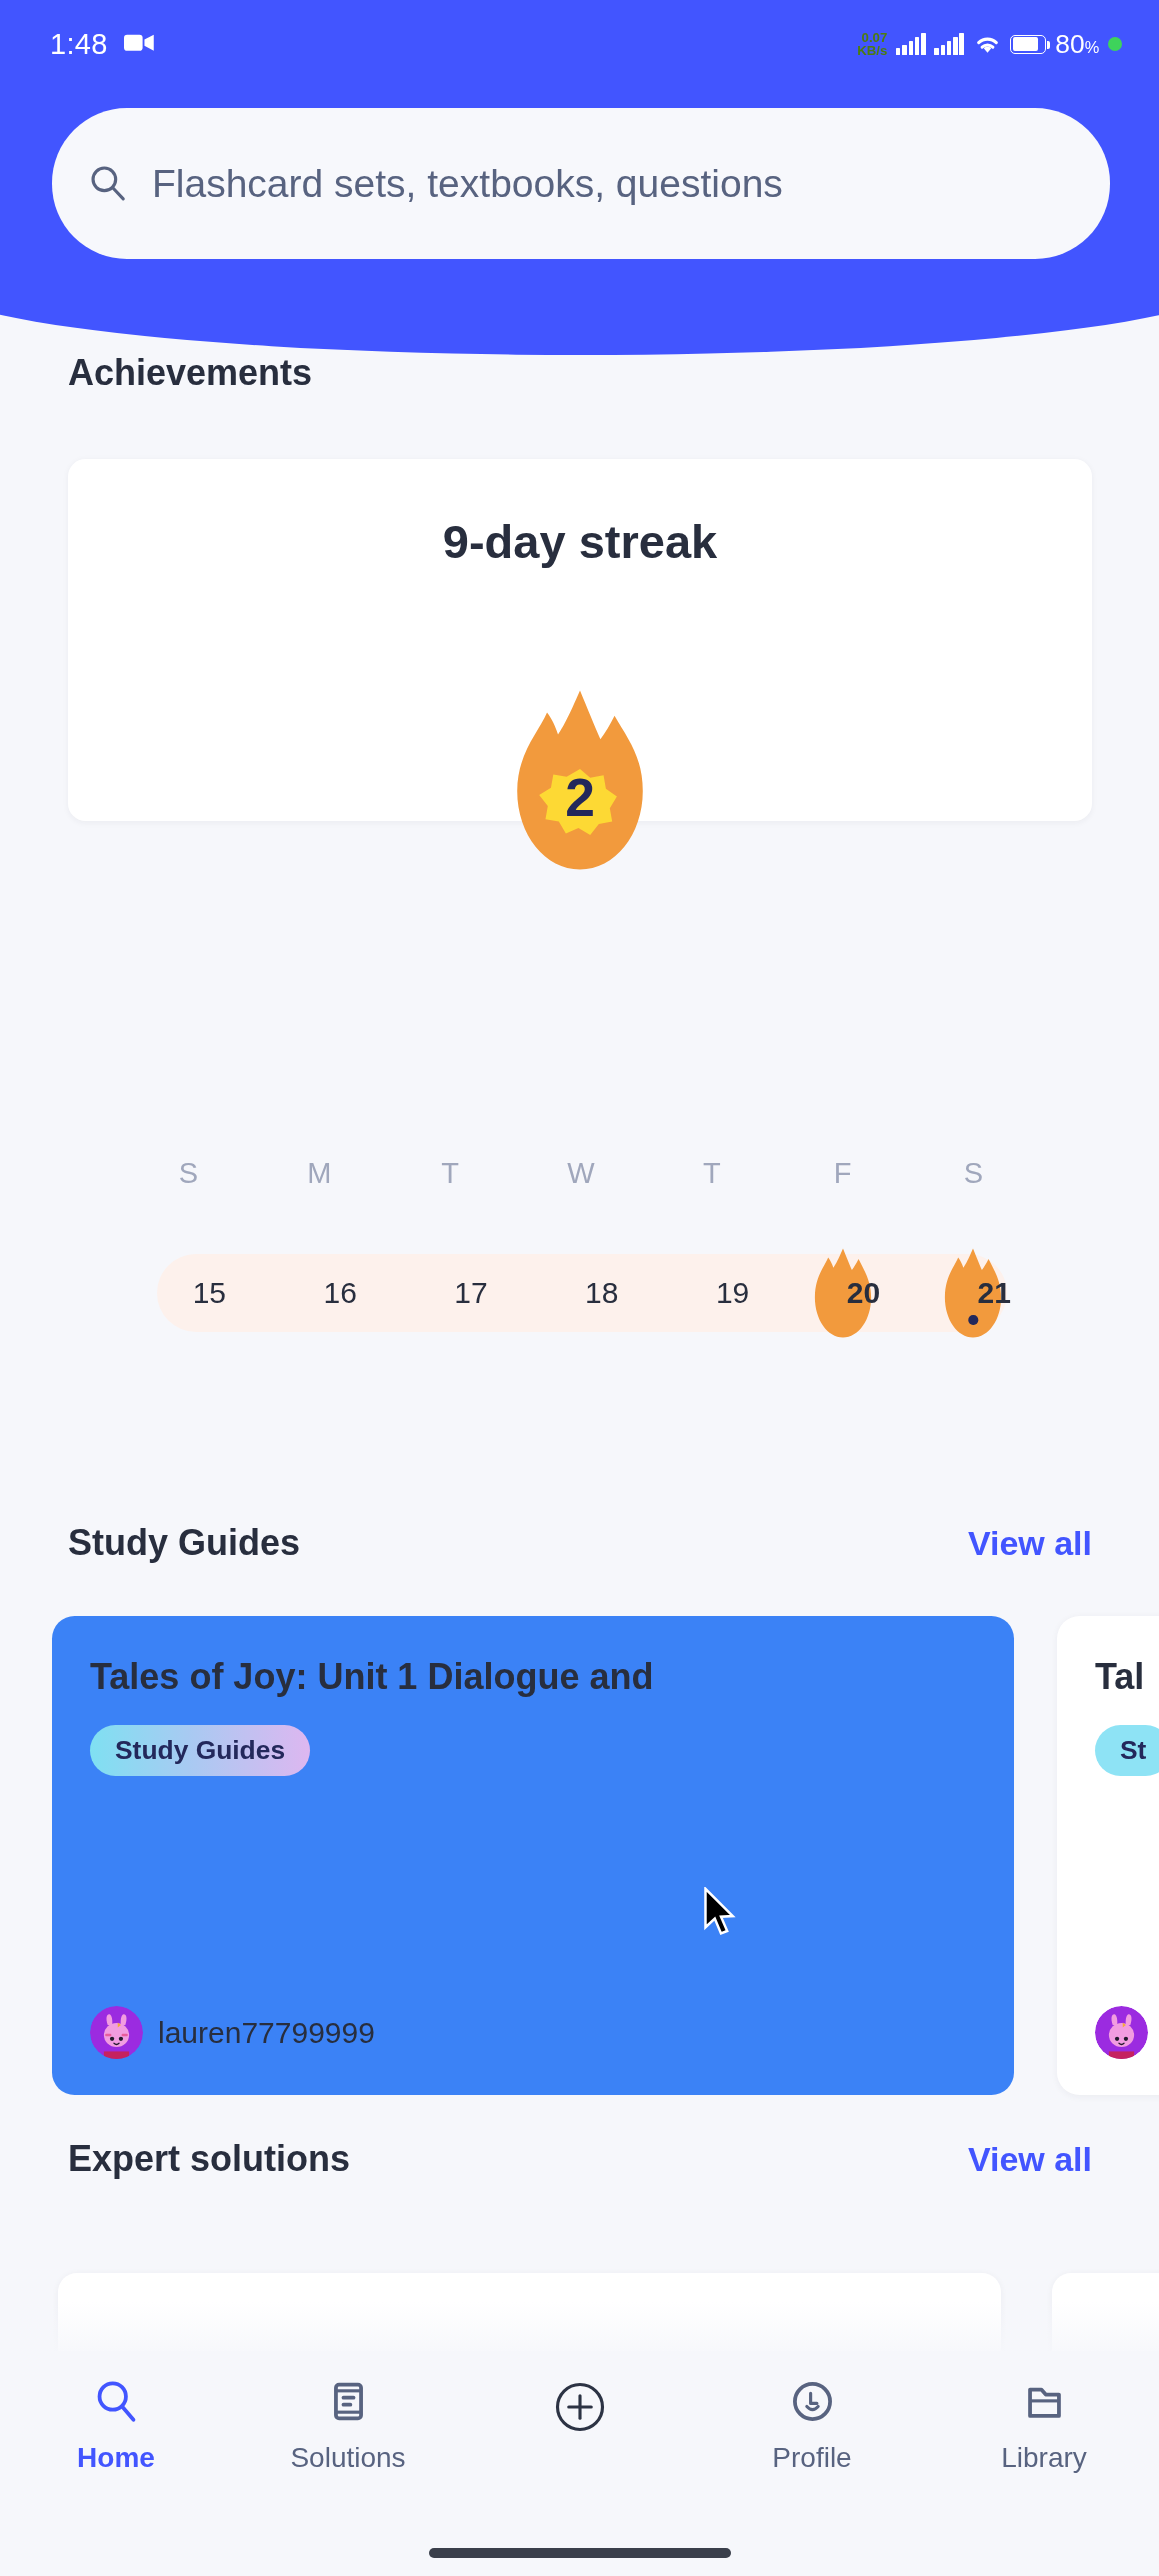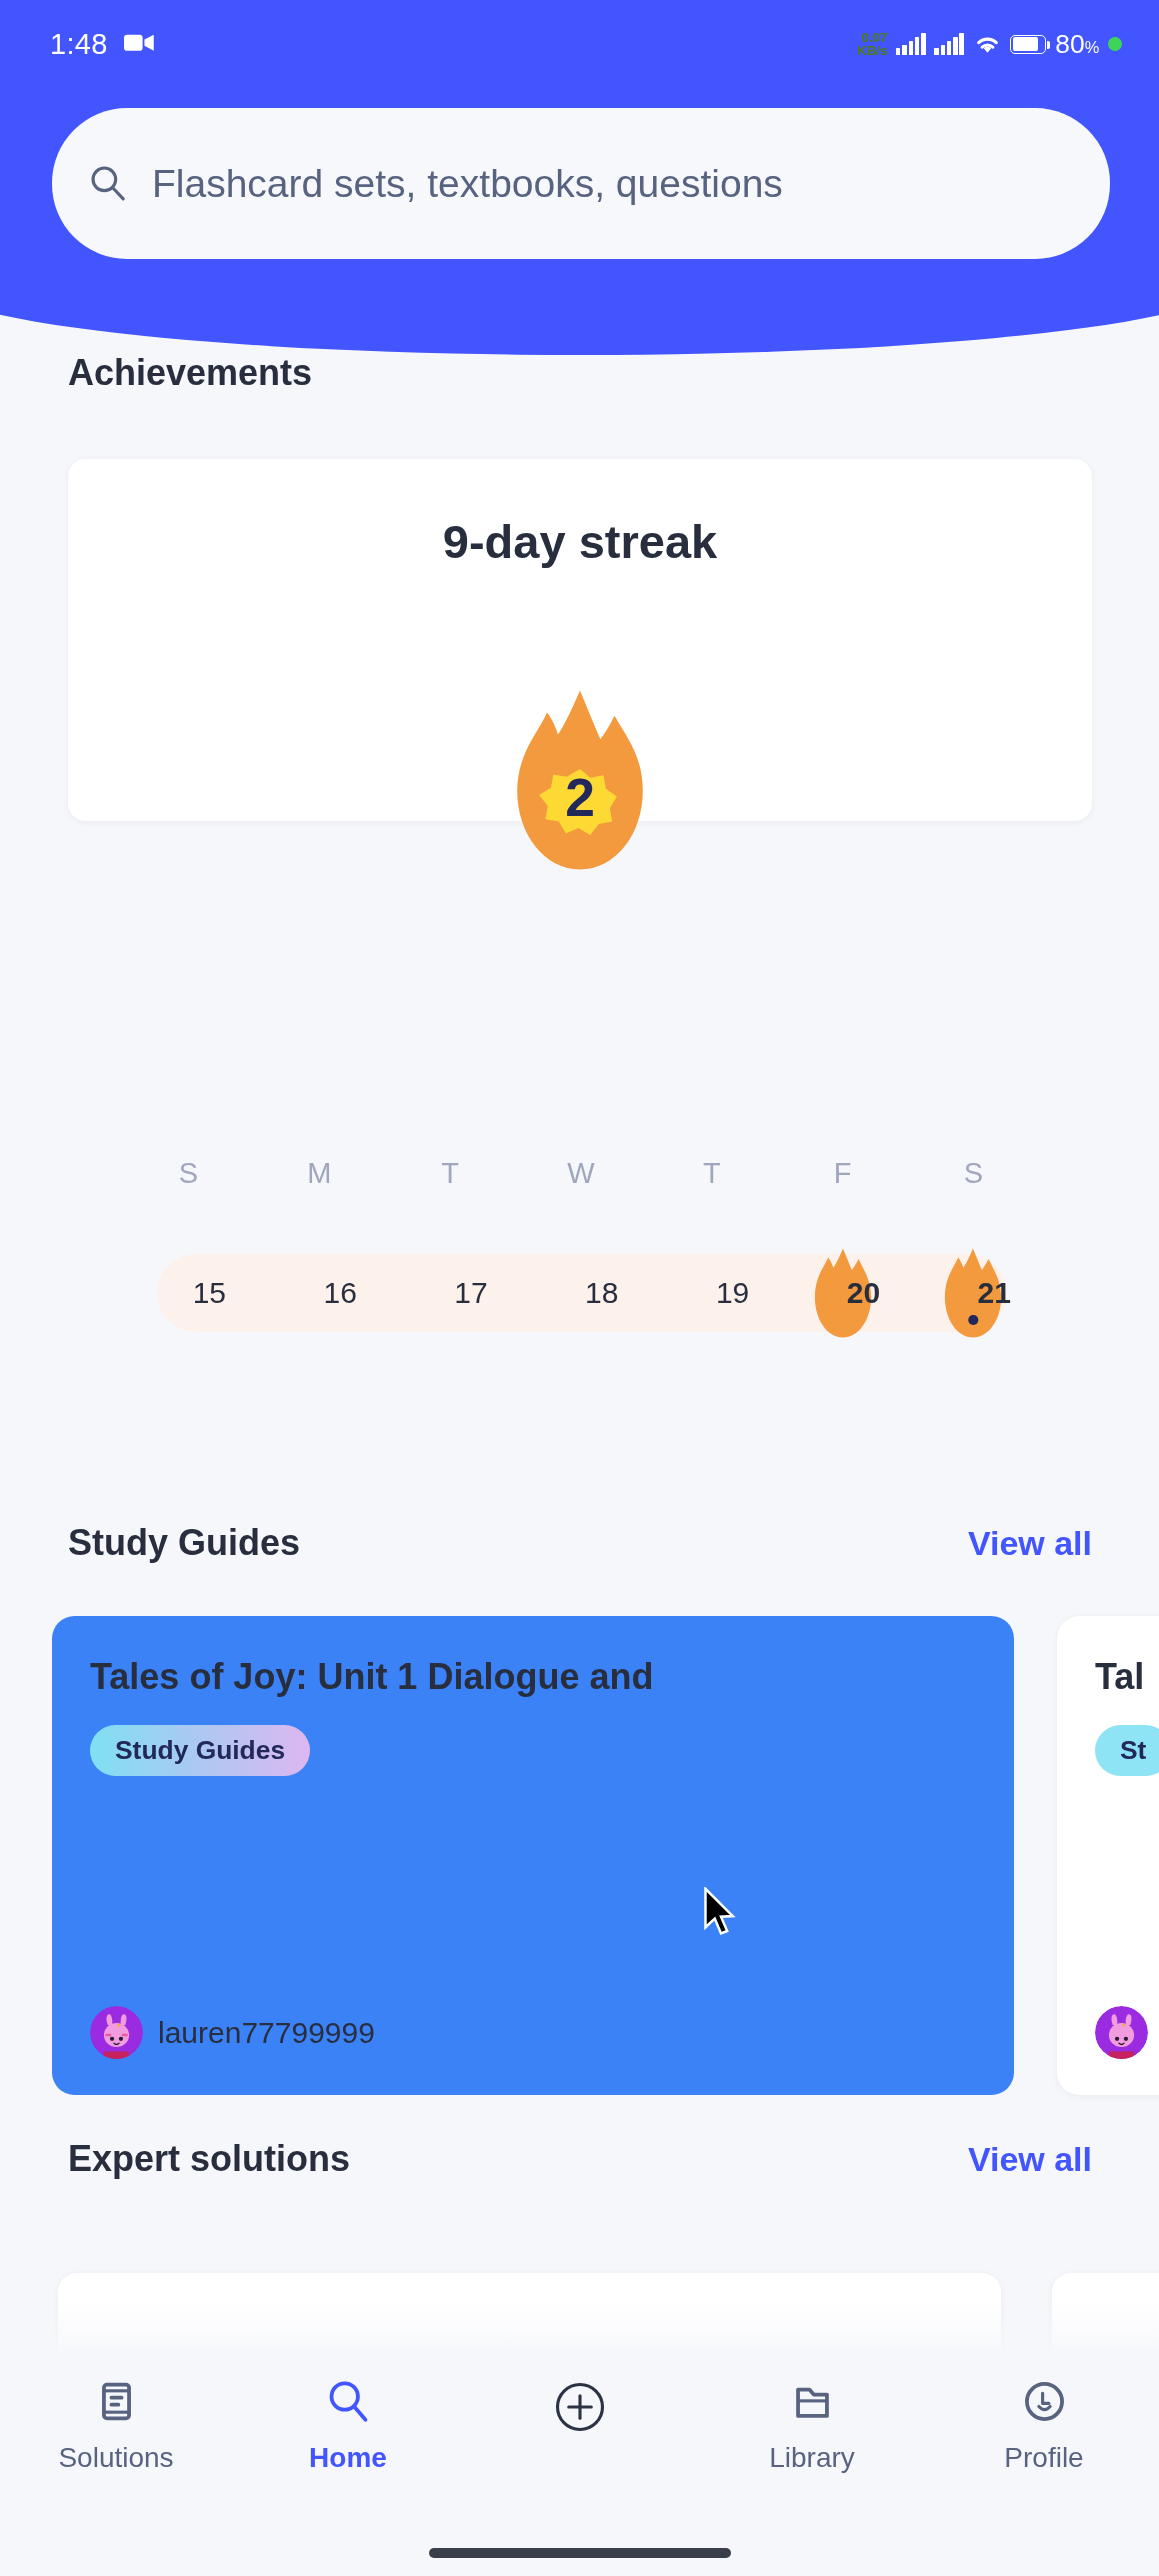--- a/index.html
+++ b/index.html
@@ -329,73 +329,73 @@
         <circle cx="26" cy="26" r="18" stroke="#586380" stroke-width="5" fill="none"></circle>
         <line x1="39" y1="39" x2="56" y2="57" stroke="#586380" stroke-width="5" stroke-linecap="round"></line>
       </svg>
     </span>
     <span class="search-ph">Flashcard sets, textbooks, questions</span>
   </div>
 
   <div class="fade"></div>
   <div class="bottom-nav">
 
+    <div class="nav-item active">
+      <span>
+        <svg width="49" height="49" viewBox="0 0 78 78">
+          <circle cx="33" cy="31" r="21" stroke="#4255FF" stroke-width="6" fill="none"></circle>
+          <line x1="48" y1="47" x2="66" y2="68" stroke="#4255FF" stroke-width="6" stroke-linecap="round"></line>
+        </svg>
+      </span>
+      <span class="nav-label">Home</span>
+    </div>
+
     <div class="nav-item">
       <span>
         <svg width="49" height="49" viewBox="0 0 78 78">
           <rect x="19" y="12" width="40" height="54" rx="5" stroke="#586380" stroke-width="6" fill="none"></rect>
           <line x1="19" y1="22" x2="59" y2="22" stroke="#586380" stroke-width="5"></line>
           <line x1="19" y1="56" x2="59" y2="56" stroke="#586380" stroke-width="5"></line>
           <line x1="31" y1="33" x2="47" y2="33" stroke="#586380" stroke-width="6" stroke-linecap="round"></line>
           <line x1="31" y1="44" x2="42" y2="44" stroke="#586380" stroke-width="6" stroke-linecap="round"></line>
         </svg>
       </span>
       <span class="nav-label">Solutions</span>
     </div>
 
-    <div class="nav-item active">
-      <span>
-        <svg width="49" height="49" viewBox="0 0 78 78">
-          <circle cx="33" cy="31" r="21" stroke="#4255FF" stroke-width="6" fill="none"></circle>
-          <line x1="48" y1="47" x2="66" y2="68" stroke="#4255FF" stroke-width="6" stroke-linecap="round"></line>
-        </svg>
-      </span>
-      <span class="nav-label">Home</span>
-    </div>
-
     <div class="nav-item">
       <span>
         <svg width="60" height="60" viewBox="0 0 96 96">
           <circle cx="48" cy="48" r="36" stroke="#2C3344" stroke-width="5" fill="none"></circle>
           <line x1="48" y1="30" x2="48" y2="66" stroke="#2C3344" stroke-width="5" stroke-linecap="round"></line>
           <line x1="30" y1="48" x2="66" y2="48" stroke="#2C3344" stroke-width="5" stroke-linecap="round"></line>
         </svg>
       </span>
       <span class="nav-label"></span>
     </div>
 
     <div class="nav-item">
       <span>
         <svg width="49" height="49" viewBox="0 0 78 78">
-          <path d="M16 62 L16 20 L34 20 L41 28 L62 28 L62 62 Z" stroke="#586380" stroke-width="6" fill="none" stroke-linejoin="round"></path>
-          <line x1="16" y1="38" x2="62" y2="38" stroke="#586380" stroke-width="5"></line>
-        </svg>
-      </span>
-      <span class="nav-label">Library</span>
-    </div>
-
-    <div class="nav-item">
-      <span>
-        <svg width="49" height="49" viewBox="0 0 78 78">
           <circle cx="39" cy="39" r="28" stroke="#586380" stroke-width="6" fill="none"></circle>
           <path d="M36 26 L36 42 L46 42" stroke="#586380" stroke-width="5" fill="none" stroke-linecap="round" stroke-linejoin="round"></path>
           <path d="M30 47 Q39 57 48 47" stroke="#586380" stroke-width="5" fill="none" stroke-linecap="round"></path>
         </svg>
       </span>
       <span class="nav-label">Profile</span>
+    </div>
+
+    <div class="nav-item">
+      <span>
+        <svg width="49" height="49" viewBox="0 0 78 78">
+          <path d="M16 62 L16 20 L34 20 L41 28 L62 28 L62 62 Z" stroke="#586380" stroke-width="6" fill="none" stroke-linejoin="round"></path>
+          <line x1="16" y1="38" x2="62" y2="38" stroke="#586380" stroke-width="5"></line>
+        </svg>
+      </span>
+      <span class="nav-label">Library</span>
     </div>
   </div>
   <div class="home-ind"></div>
 
   <div class="cursor">
     <svg width="36" height="52" viewBox="0 0 29 41">
       <path d="M2 1 L2 32 L9.5 25 L14.5 37 L19.5 35 L14.5 23.5 L24 23 Z" fill="#000" stroke="#fff" stroke-width="2"></path>
     </svg>
   </div>
 

